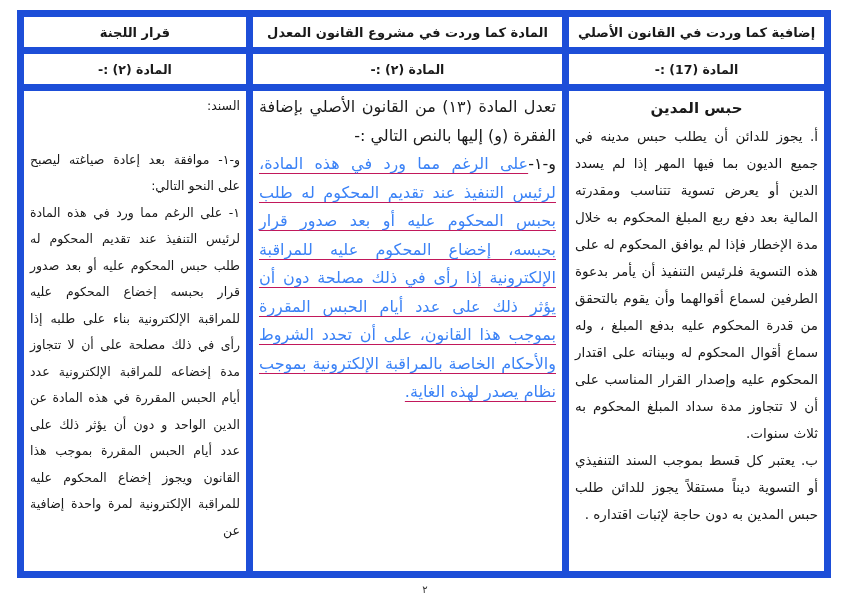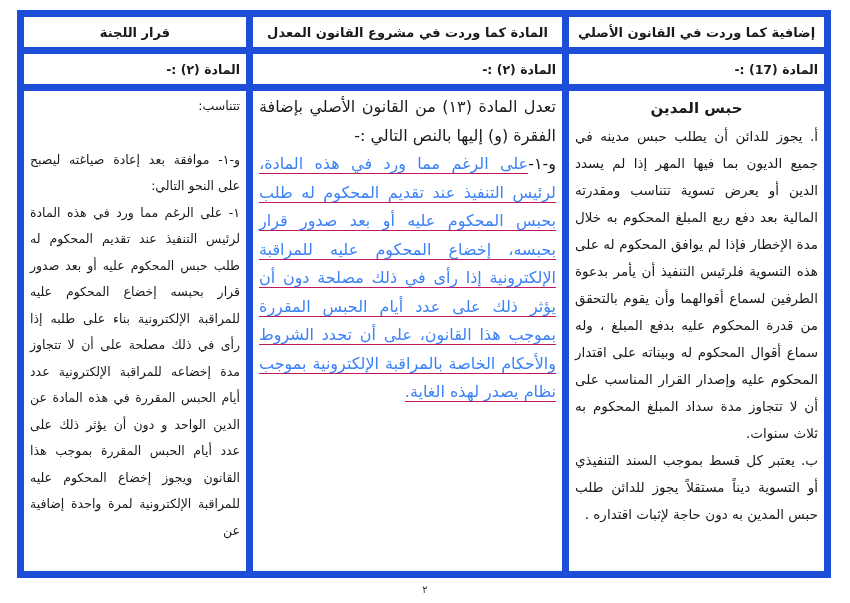--- a/index.html
+++ b/index.html
@@ -16,21 +16,21 @@
   }
   .col-orig { width: 262px; }
   .col-amend { width: 316px; }
   .col-comm { width: 229px; }
   .hdr th {
     height: 30px; font-weight: bold; font-size: 13px; text-align: center;
     vertical-align: middle;
   }
   .art td {
     height: 30px; font-weight: bold; font-size: 12.5px; vertical-align: middle;
-    text-align: right;
+    text-align: center;
   }
   .body td { font-size: 13.5px; line-height: 27px; text-align: justify; padding-top: 2px; }
   .body .col-amend-cell { font-size: 16px; line-height: 28.5px; }
   .body .col-comm-cell { font-size: 12.5px; line-height: 26.5px; }
   .subtitle { font-weight: bold; font-size: 15px; text-align: center; line-height: 30px; }
   p { margin: 0; }
   .red {
     color: #3b82f6; text-decoration: underline; text-decoration-color: #c2185b;
     text-underline-offset: 4px;
   }
@@ -65,21 +65,21 @@
       <p>أ. يجوز للدائن أن يطلب حبس مدينه في جميع الديون بما فيها المهر إذا لم يسدد الدين أو يعرض تسوية تتناسب ومقدرته المالية بعد دفع ربع المبلغ المحكوم به خلال مدة الإخطار فإذا لم يوافق المحكوم له على هذه التسوية فلرئيس التنفيذ أن يأمر بدعوة الطرفين لسماع أقوالهما وأن يقوم بالتحقق من قدرة المحكوم عليه بدفع المبلغ ، وله سماع أقوال المحكوم له وبيناته على اقتدار المحكوم عليه وإصدار القرار المناسب على أن لا تتجاوز مدة سداد المبلغ المحكوم به ثلاث سنوات.</p>
       <p>ب. يعتبر كل قسط بموجب السند التنفيذي أو التسوية ديناً مستقلاً يجوز للدائن طلب حبس المدين به دون حاجة لإثبات اقتداره .</p>
     </td>
     <td class="col-amend-cell">
       <p>تعدل المادة (١٣) من القانون الأصلي بإضافة الفقرة (و) إليها بالنص التالي :-</p>
       <p>
         <span>و-١-</span><span class="red">على الرغم مما ورد في هذه المادة، لرئيس التنفيذ عند تقديم المحكوم له طلب بحبس المحكوم عليه أو بعد صدور قرار بحبسه، إخضاع المحكوم عليه للمراقبة الإلكترونية إذا رأى في ذلك مصلحة دون أن يؤثر ذلك على عدد أيام الحبس المقررة بموجب هذا القانون، على أن تحدد الشروط والأحكام الخاصة بالمراقبة الإلكترونية بموجب نظام يصدر لهذه الغاية.</span>
       </p>
     </td>
     <td class="col-comm-cell">
-      <p>تتناسب:</p>
+      <p>السند:</p>
       <p style="height:27px"></p>
       <p>و-١- موافقة بعد إعادة صياغته ليصبح على النحو التالي:</p>
       <p>١- على الرغم مما ورد في هذه المادة لرئيس التنفيذ عند تقديم المحكوم له طلب حبس المحكوم عليه أو بعد صدور قرار بحبسه إخضاع المحكوم عليه للمراقبة الإلكترونية بناء على طلبه إذا رأى في ذلك مصلحة على أن لا تتجاوز مدة إخضاعه للمراقبة الإلكترونية عدد أيام الحبس المقررة في هذه المادة عن الدين الواحد و دون أن يؤثر ذلك على عدد أيام الحبس المقررة بموجب هذا القانون ويجوز إخضاع المحكوم عليه للمراقبة الإلكترونية لمرة واحدة إضافية عن</p>
     </td>
   </tr>
 </tbody>
   </table>
 
 <div class="page-number">٢</div>
 

